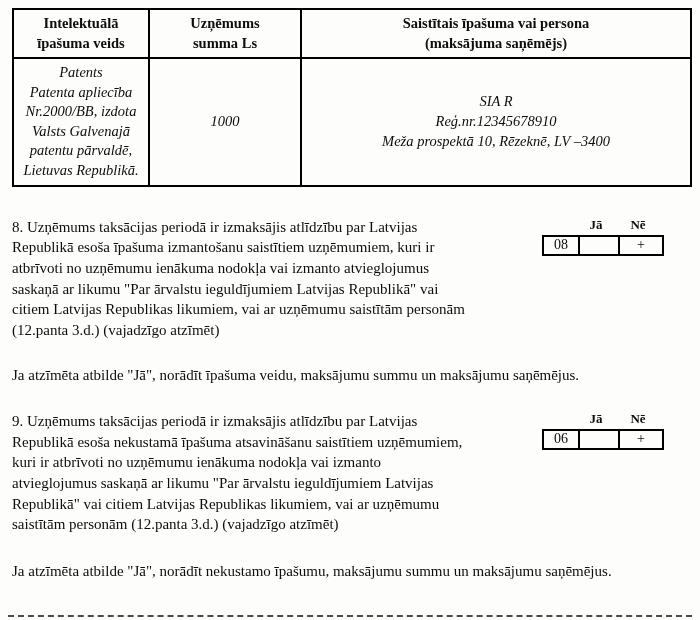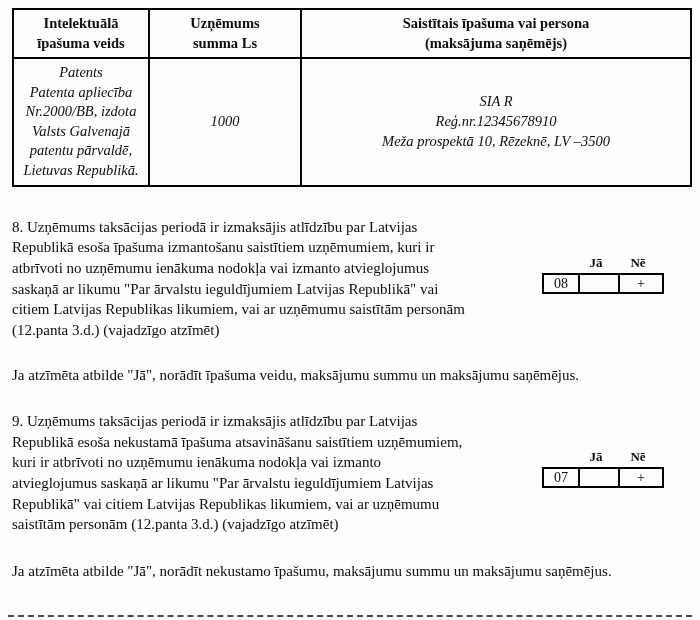--- a/index.html
+++ b/index.html
@@ -43,21 +43,21 @@
     padding: 4px 4px;
     line-height: 1.35;
   }
   .col1 { width: 136px; }
   .col2 { width: 152px; }
   .col3 { width: 390px; }
 
   
   .qrow {
     display: flex;
-    align-items: center;
+    align-items: flex-start;
   }
   .qrow-8 { margin-top: 30px; }
   .qrow-9 { margin-top: 26px; }
   .qtext {
     width: 552px;
     font-size: 15px;
     line-height: 1.38;
     white-space: pre-line;
   }
   .answer {
@@ -134,21 +134,21 @@
       <tr>
         <td>Patents
 Patenta apliecība
 Nr.2000/BB, izdota
 Valsts Galvenajā
 patentu pārvaldē,
 Lietuvas Republikā.</td>
         <td>1000</td>
         <td>SIA R
 Reģ.nr.12345678910
-Meža prospektā 10, Rēzeknē, LV –3500</td>
+Meža prospektā 10, Rēzeknē, LV –3400</td>
       </tr>
     </tbody>
   </table>
 
   <div class="qrow qrow-8">
     <div class="qtext">8. Uzņēmums taksācijas periodā ir izmaksājis atlīdzību par Latvijas
 Republikā esoša īpašuma izmantošanu saistītiem uzņēmumiem, kuri ir
 atbrīvoti no uzņēmumu ienākuma nodokļa vai izmanto atvieglojumus
 saskaņā ar likumu "Par ārvalstu ieguldījumiem Latvijas Republikā" vai
 citiem Latvijas Republikas likumiem, vai ar uzņēmumu saistītām personām
@@ -176,21 +176,21 @@
 atvieglojumus saskaņā ar likumu "Par ārvalstu ieguldījumiem Latvijas
 Republikā" vai citiem Latvijas Republikas likumiem, vai ar uzņēmumu
 saistītām personām (12.panta 3.d.) (vajadzīgo atzīmēt)</div>
     <div class="answer">
       <div class="yn-labels">
         <span class="sp"></span>
         <span class="lab lab-yes">Jā</span>
         <span class="lab lab-no">Nē</span>
       </div>
       <div class="yn-cells">
-        <span class="cell cell-code">07</span>
+        <span class="cell cell-code">06</span>
         <span class="cell cell-yes"></span>
         <span class="cell cell-no">+</span>
       </div>
     </div>
   </div>
 
   <div class="note note-9">Ja atzīmēta atbilde "Jā", norādīt nekustamo īpašumu, maksājumu summu un maksājumu saņēmējus.</div>
 
   <div class="bottom-line"></div>
 

